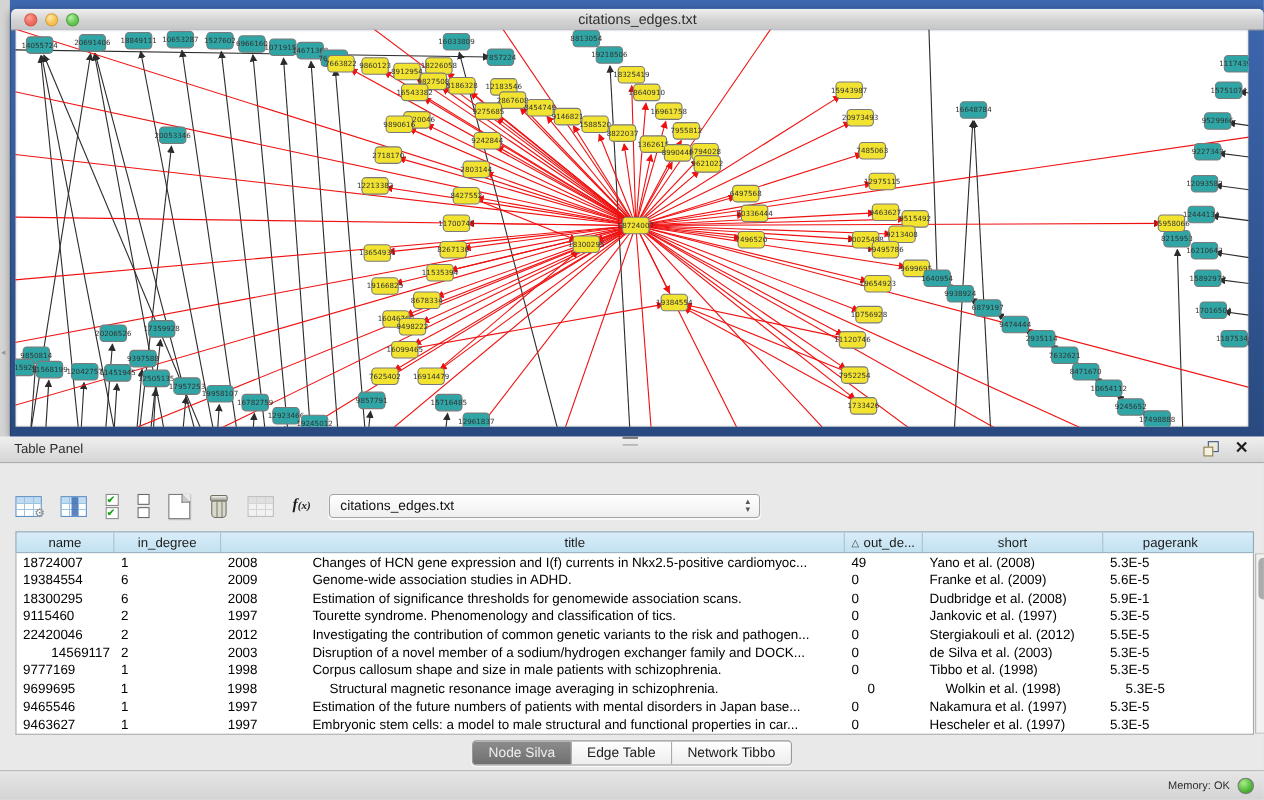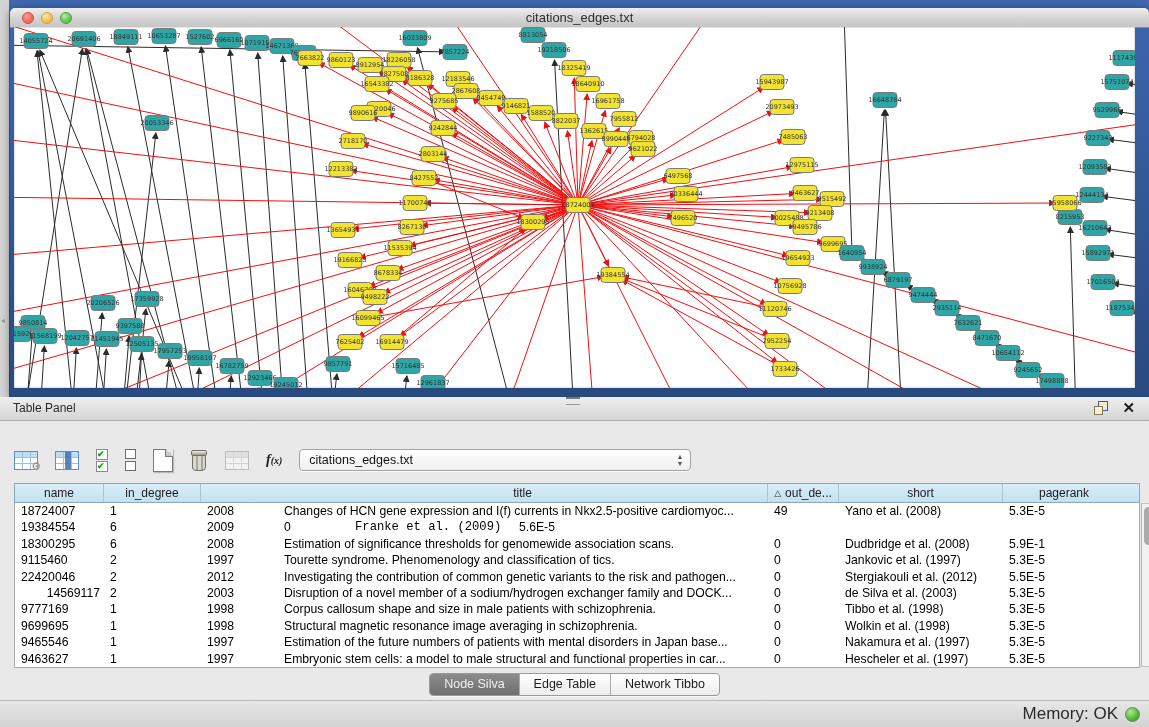--- a/index.html
+++ b/index.html
@@ -85,21 +85,21 @@
   .tp-tabs{position:absolute;left:0;right:0;top:276px;display:flex;justify-content:center;}
   .seg{display:flex;border:1px solid #9A9A9A;border-radius:4px;overflow:hidden;height:21px;
       background:linear-gradient(180deg,#FFF,#EDEDED);box-shadow:0 1px 1px rgba(255,255,255,.7);}
   .seg .tab{font-size:12.5px;color:#1c1c1c;padding:0 14px;line-height:21px;border-right:1px solid #ABABAB;}
   .seg .tab:last-child{border-right:none;}
   .seg .tab.sel{background:linear-gradient(180deg,#8C8C8C,#6F6F6F);color:#EFEFEF;}
 
   .statusbar{position:absolute;left:0;bottom:0;width:100%;height:27px;
       background:linear-gradient(180deg,#E6E6E6,#D4D4D4);border-top:1px solid #BASHADOW;
       border-top:1px solid #BBBBBB;display:flex;align-items:center;justify-content:flex-end;gap:7px;padding-right:9px;box-sizing:border-box;}
-  .mem-label{font-size:17px;color:#2b2b2b;}
+  .mem-label{font-size:10px;color:#2b2b2b;}
   .mem-dot{width:13px;height:13px;border-radius:50%;border:1px solid #7a7a7a;
       background:radial-gradient(circle at 35% 30%,#A8EC86,#3FAE2A 70%);}
   .edge-grip{position:absolute;left:1px;top:316px;font-size:8px;color:#9a9a9a;}
 </style>
 </head>
 <body>
 
 <div class="left-strip"></div>
 <span class="edge-grip">◂</span>
 <div class="desktop"></div>
@@ -825,22 +825,23 @@
           <div class="tc" style="width: 77px;">2008</div>
           <div class="tc" style="width: 490px;">Changes of HCN gene expression and I(f) currents in Nkx2.5-positive cardiomyoc...</div>
           <div class="tc" style="width: 71px;">49</div>
           <div class="tc" style="width: 164px;">Yano et al. (2008)</div>
           <div class="tc" style="width: 122px;">5.3E-5</div>
         </div>
         <div class="trow">
           <div class="tc" style="width: 89px;">19384554</div>
           <div class="tc" style="width: 97px;">6</div>
           <div class="tc" style="width: 77px;">2009</div>
+          <div class="tc" style="width: 490px;">Genome-wide association studies in ADHD.</div>
           <div class="tc" style="width: 71px;">0</div>
-          <div class="tc" style="width: 164px; font-family: Liberation Mono, monospace;">Franke et al. (2009)</div>
+          <div class="tc" style="width: 164px;">Franke et al. (2009)</div>
           <div class="tc" style="width: 122px;">5.6E-5</div>
         </div>
         <div class="trow">
           <div class="tc" style="width: 89px;">18300295</div>
           <div class="tc" style="width: 97px;">6</div>
           <div class="tc" style="width: 77px;">2008</div>
           <div class="tc" style="width: 490px;">Estimation of significance thresholds for genomewide association scans.</div>
           <div class="tc" style="width: 71px;">0</div>
           <div class="tc" style="width: 164px;">Dudbridge et al. (2008)</div>
           <div class="tc" style="width: 122px;">5.9E-1</div>
@@ -878,21 +879,21 @@
           <div class="tc" style="width: 77px;">1998</div>
           <div class="tc" style="width: 490px;">Corpus callosum shape and size in male patients with schizophrenia.</div>
           <div class="tc" style="width: 71px;">0</div>
           <div class="tc" style="width: 164px;">Tibbo et al. (1998)</div>
           <div class="tc" style="width: 122px;">5.3E-5</div>
         </div>
         <div class="trow">
           <div class="tc" style="width: 89px;">9699695</div>
           <div class="tc" style="width: 97px;">1</div>
           <div class="tc" style="width: 77px;">1998</div>
-          <div class="tc" style="width: 490px;">Structural magnetic resonance image averaging in schizophrenia.</div>
+          <div class="tc" style="width: 490px; margin-left: 16px;">Structural magnetic resonance image averaging in schizophrenia.</div>
           <div class="tc" style="width: 71px;">0</div>
           <div class="tc" style="width: 164px;">Wolkin et al. (1998)</div>
           <div class="tc" style="width: 122px;">5.3E-5</div>
         </div>
         <div class="trow">
           <div class="tc" style="width: 89px;">9465546</div>
           <div class="tc" style="width: 97px;">1</div>
           <div class="tc" style="width: 77px;">1997</div>
           <div class="tc" style="width: 490px;">Estimation of the future numbers of patients with mental disorders in Japan base...</div>
           <div class="tc" style="width: 71px;">0</div>

